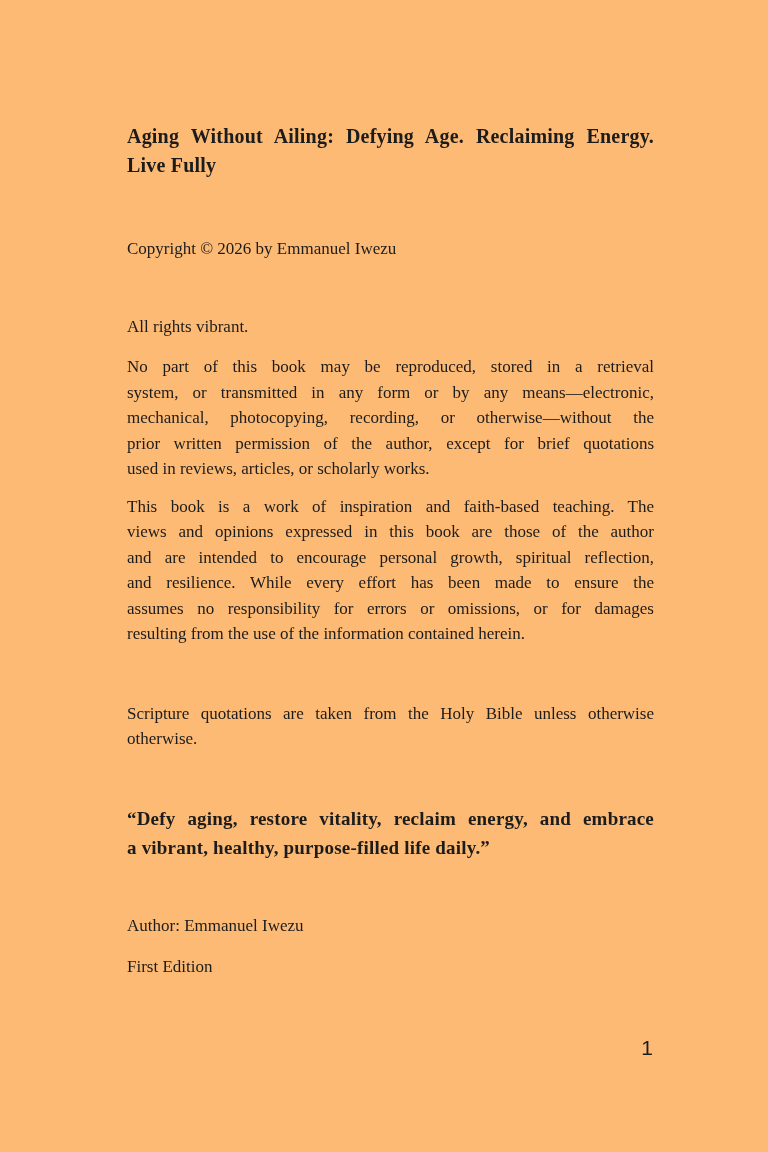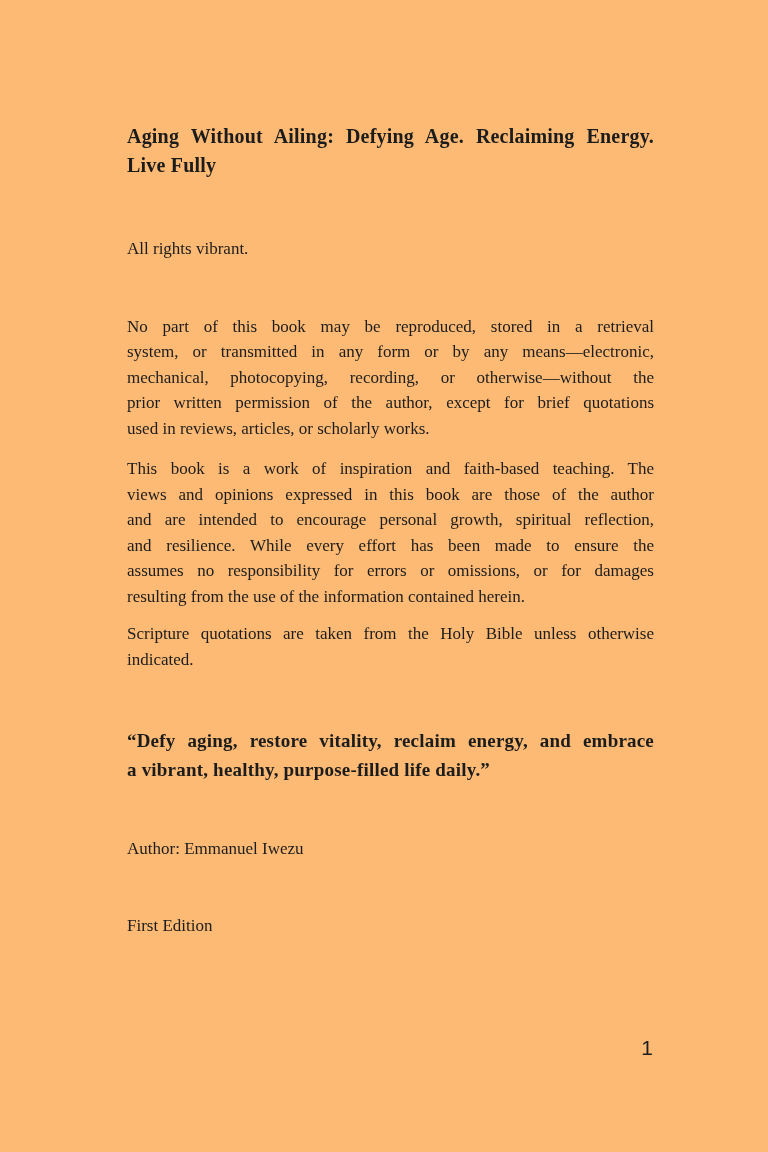--- a/index.html
+++ b/index.html
@@ -46,40 +46,43 @@
 </head>
 <body>
 
 <div class="page">
   <div class="content" id="doc-content">
       <div class="block title">
         <div class="line jl">Aging Without Ailing: Defying Age. Reclaiming Energy.</div>
         <div class="line">Live Fully</div>
       </div>
       <div class="block single">
+        <div class="line">Copyright © 2026 by Emmanuel Iwezu</div>
+      </div>
+      <div class="block single">
         <div class="line">All rights vibrant.</div>
       </div>
       <div class="block para">
         <div class="line jl">No part of this book may be reproduced, stored in a retrieval</div>
         <div class="line jl">system, or transmitted in any form or by any means—electronic,</div>
         <div class="line jl">mechanical, photocopying, recording, or otherwise—without the</div>
         <div class="line jl">prior written permission of the author, except for brief quotations</div>
         <div class="line">used in reviews, articles, or scholarly works.</div>
       </div>
       <div class="block para">
         <div class="line jl">This book is a work of inspiration and faith-based teaching. The</div>
         <div class="line jl">views and opinions expressed in this book are those of the author</div>
         <div class="line jl">and are intended to encourage personal growth, spiritual reflection,</div>
         <div class="line jl">and resilience. While every effort has been made to ensure the</div>
         <div class="line jl">assumes no responsibility for errors or omissions, or for damages</div>
         <div class="line">resulting from the use of the information contained herein.</div>
       </div>
       <div class="block para">
         <div class="line jl">Scripture quotations are taken from the Holy Bible unless otherwise</div>
-        <div class="line">indicated.</div>
+        <div class="line">otherwise.</div>
       </div>
       <div class="block quote">
         <div class="line jl">“Defy aging, restore vitality, reclaim energy, and embrace</div>
         <div class="line">a vibrant, healthy, purpose-filled life daily.”</div>
       </div>
       <div class="block single">
         <div class="line">Author: Emmanuel Iwezu</div>
       </div>
       <div class="block single">
         <div class="line">First Edition</div>

